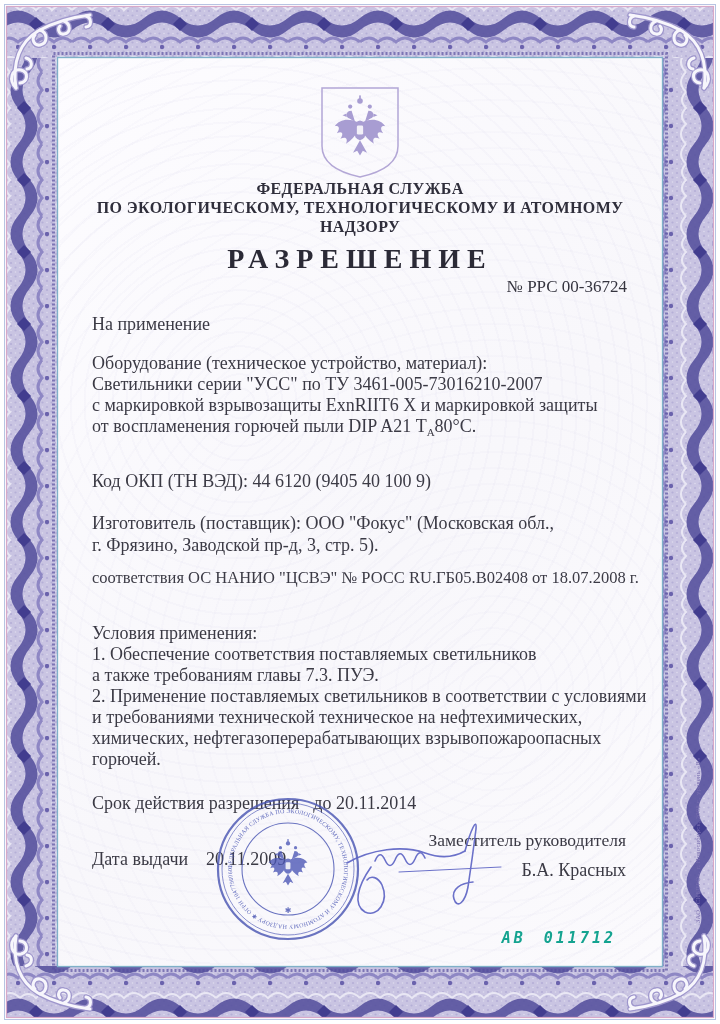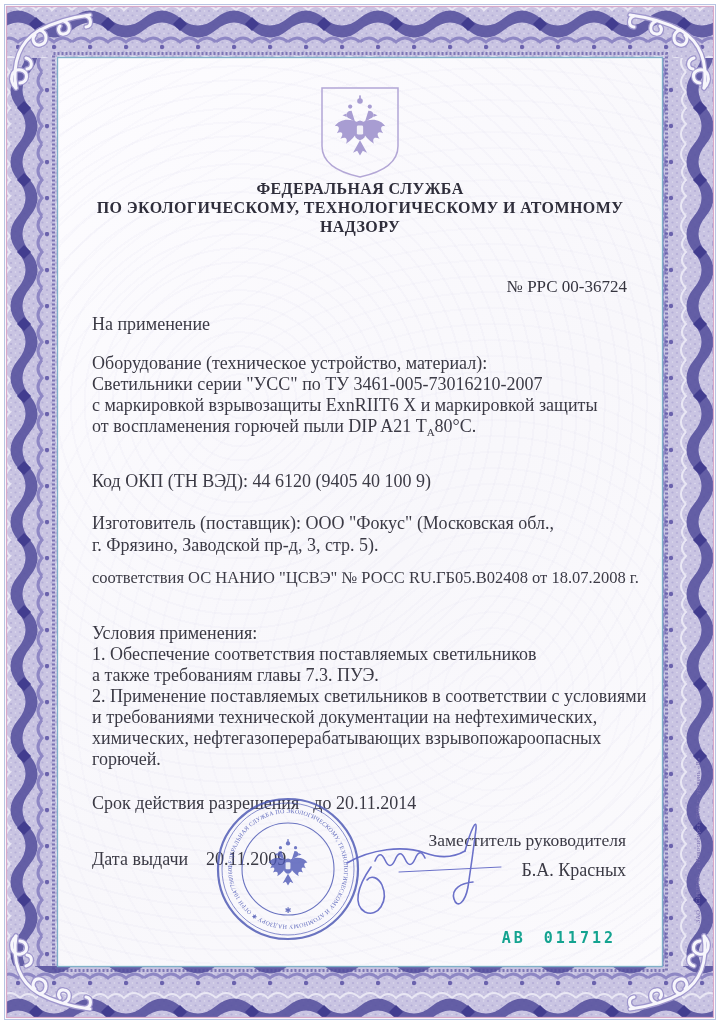--- a/index.html
+++ b/index.html
@@ -18,21 +18,21 @@
   .center { left:0; right:0; text-align:center; }
   .h-agency { font-size:16px; font-weight:bold; letter-spacing:0.4px; color:#2f2e3b; line-height:19px; }
   .doc-title { font-size:28px; font-weight:bold; letter-spacing:7px; color:#2b2a36; }
   .num-line { font-size:17px; color:#35343f; }
   .body-text { font-size:18px; line-height:21px; color:#3b3a45; }
   .small-text { font-size:16.5px; line-height:23px; color:#3b3a45; }
   .sub-a { font-size:11px; vertical-align:-4px; }
   .val-gap { margin-left:14px; }
   .issue-label { display:inline-block; width:114px; }
   .sign-block { text-align:right; font-size:17.5px; line-height:30px; color:#3b3a45; }
-  .serial { font-family:"DejaVu Sans Mono", monospace; font-size:15px; font-weight:600; letter-spacing:3px; color:#14a390; }
+  .serial { font-family:"DejaVu Sans Mono", monospace; font-size:15px; font-weight:600; letter-spacing:3px; color:#14a390;font-style:italic; }
   .serial .gap { display:inline-block; width:18px; }
   .imprint {
     position:absolute; right:19px; top:745px; height:178px; z-index:2;
     writing-mode:vertical-rl; transform:rotate(180deg);
     font-size:6.5px; letter-spacing:0.3px; color:#7a6fb0; white-space:nowrap;
   }
   .stamp-wrap { position:absolute; left:154px; top:735px; width:150px; height:150px; z-index:3; }
   .sig-wrap { position:absolute; left:282px; top:752px; width:210px; height:115px; z-index:4; }
   .content-layer { position:absolute; inset:0; z-index:2; }
 </style>
@@ -132,20 +132,21 @@
           <path d="M6,4 H82 V62 C82,78 67,88 44,93 C21,88 6,78 6,62 Z" fill="none" stroke="#b3a7d6" stroke-width="1.5"></path>
           <use href="#eagleArt" x="9" y="6" width="70" height="78" fill="#a89dd2"></use>
         </svg>
       </div>
 
       <div class="abs center h-agency" style="top:120px;">
         <div>ФЕДЕРАЛЬНАЯ СЛУЖБА</div>
         <div>ПО ЭКОЛОГИЧЕСКОМУ, ТЕХНОЛОГИЧЕСКОМУ И АТОМНОМУ НАДЗОРУ</div>
       </div>
 
+      <div class="abs center doc-title" style="top:184px;">РАЗРЕШЕНИЕ</div>
 
       <div class="abs num-line" style="top:218px; right:34px;">№  РРС 00-36724</div>
 
       <div class="abs body-text" style="top:255px; left:33px;">На применение</div>
 
       <div class="abs body-text" style="top:294px; left:33px;">
         <div>Оборудование (техническое устройство, материал):</div>
         <div>Светильники серии "УСС" по ТУ 3461-005-73016210-2007</div>
         <div>с маркировкой взрывозащиты ExnRIIT6 Х и маркировкой защиты</div>
         <div><span>от воспламенения горючей пыли DIP A21 Т</span><span class="sub-a">А</span><span>80°С.</span></div>
@@ -160,21 +161,21 @@
 
       <div class="abs small-text" style="top:507px; left:33px;">
         <div>соответствия ОС НАНИО "ЦСВЭ" № РОСС RU.ГБ05.В02408 от 18.07.2008 г.</div>
       </div>
 
       <div class="abs body-text" style="top:564px; left:33px;">
         <div>Условия применения:</div>
         <div>1. Обеспечение соответствия поставляемых светильников</div>
         <div>а также требованиям главы 7.3. ПУЭ.</div>
         <div>2. Применение поставляемых светильников в соответствии с условиями</div>
-        <div>и требованиями технической документации на нефтехимических,</div>
+        <div>и требованиями технической техническое на нефтехимических,</div>
         <div>химических, нефтегазоперерабатывающих взрывопожароопасных</div>
         <div>горючей.</div>
       </div>
 
       <div class="abs body-text" style="top:734px; left:33px;">
         <span>Срок действия разрешения</span><span class="val-gap">до 20.11.2014</span>
       </div>
 
       <div class="abs body-text" style="top:790px; left:33px;">
         <span class="issue-label">Дата выдачи</span><span>20.11.2009</span>

